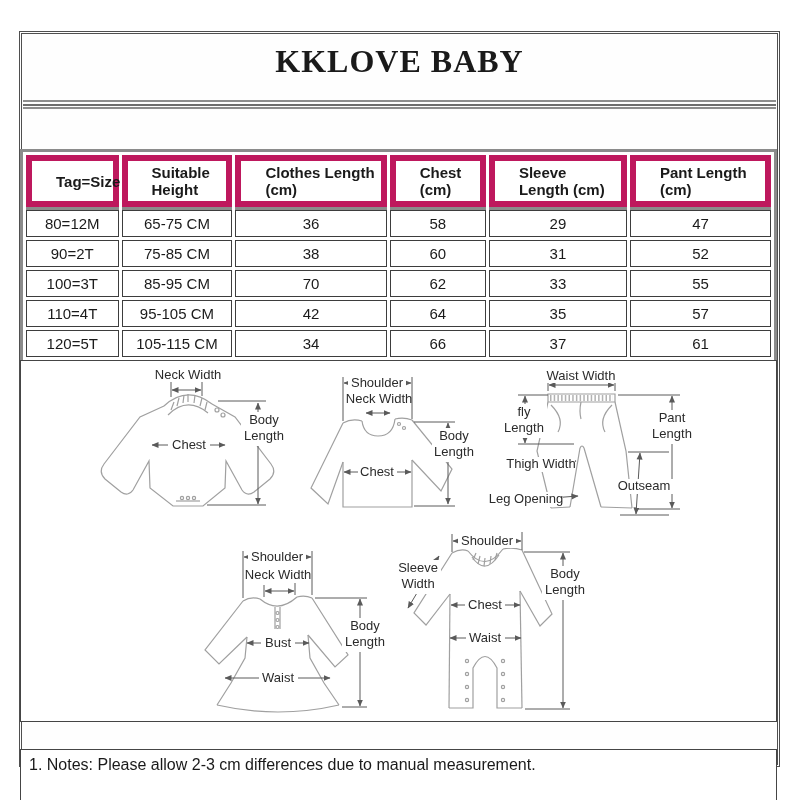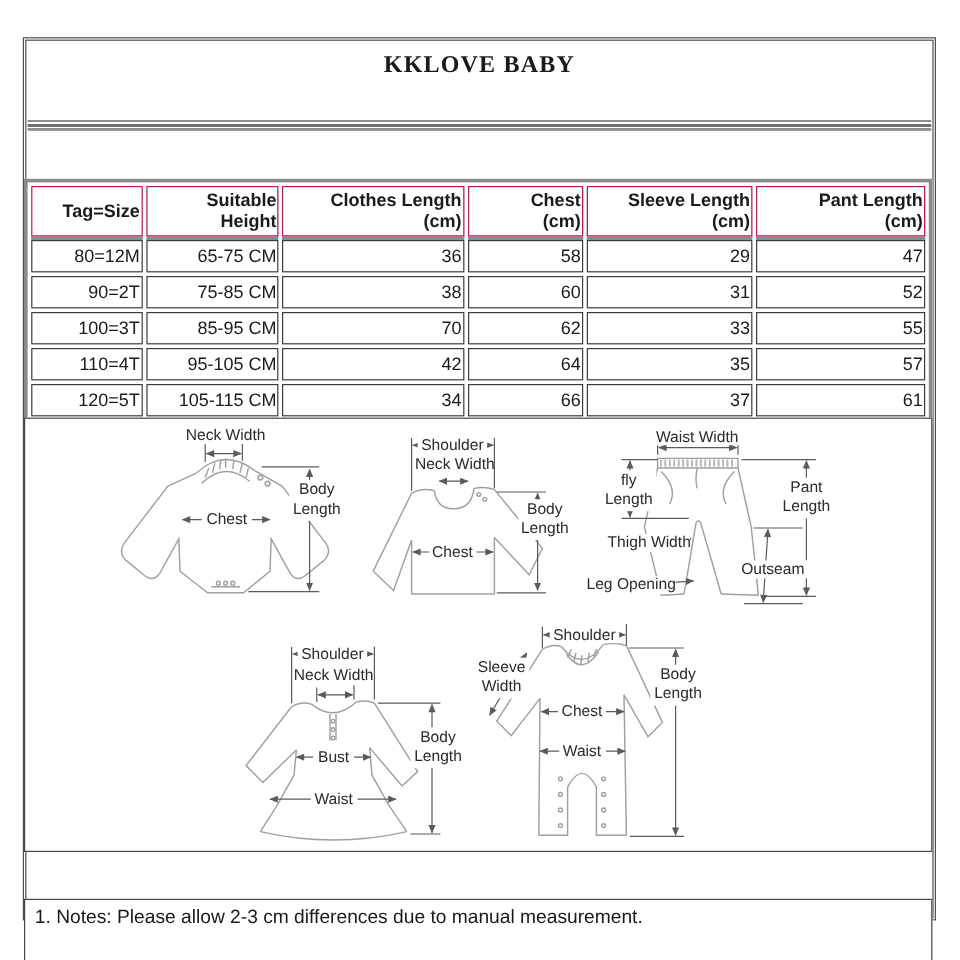--- a/index.html
+++ b/index.html
@@ -1,36 +1,36 @@
 <!DOCTYPE html>
 <html><head>
 <meta charset="utf-8">
 <style>
   html,body{margin:0;padding:0;background:#fff;}
   .page{position:relative;width:800px;height:800px;background:#ffffff;
         font-family:"Liberation Sans",sans-serif;color:#1a1a1a;overflow:hidden;}
   .frame{position:absolute;left:19px;top:31px;width:761px;height:736px;
          border:3px double #4f4f4f;box-sizing:border-box;background:#fefefe;}
   .brand{position:absolute;top:9px;left:0;right:0;text-align:center;
-         font-family:"Liberation Serif",serif;font-weight:bold;font-size:20px;letter-spacing:1px;}
+         font-family:"Liberation Serif",serif;font-weight:bold;font-size:32px;letter-spacing:1px;}
   .deco{position:absolute;top:66px;left:1px;right:1px;height:9px;
         background:linear-gradient(to bottom,#8e8e8e 0,#8e8e8e 2px,#fff 2px,#fff 3.5px,
                    #6f6f6f 3.5px,#6f6f6f 5.5px,#fff 5.5px,#fff 7px,#8e8e8e 7px,#8e8e8e 9px);}
   .title-box{position:absolute;top:44px;left:50%;transform:translateX(-50%);
              background:#fff;border:2px solid #161616;padding:9px 28px;z-index:2;
              font-family:"Liberation Serif",serif;font-weight:bold;font-size:27px;
              letter-spacing:1px;white-space:nowrap;}
   .size-table{position:absolute;left:20px;top:149px;width:757px;z-index:3;
               border-collapse:separate;border-spacing:3px;border:3px solid #8b8b8b;
               table-layout:fixed;background:#fff;}
-  .size-table th{height:38px;font-size:15px;font-weight:bold;text-align:right;
-                 border:1px solid #be185d;box-shadow:0 3px 0 #8b8b8b;background:#fff;padding-left:24px;}
-  .size-table td{height:23px;font-size:15px;text-align:right;
+  .size-table th{height:38px;font-size:15px;font-weight:bold;text-align:left;
+                 border:6px solid #be185d;box-shadow:0 3px 0 #8b8b8b;background:#fff;padding-left:24px;}
+  .size-table td{height:23px;font-size:15px;text-align:center;
                  border:1px solid #3d3d3d;background:#fff;}
-  .diagrams{position:absolute;left:20px;top:348px;width:757px;height:362px;z-index:3;
+  .diagrams{position:absolute;left:20px;top:360px;width:757px;height:362px;z-index:3;
             border:1px solid #454545;box-sizing:border-box;background:#fff;}
   .diagrams svg{display:block;}
   .notes{position:absolute;left:20px;top:709px;width:757px;height:58px;z-index:3;
          border:1px solid #454545;box-sizing:border-box;background:#fff;padding:3px 8px;margin-top:40px;}
   .notes p{margin:3px 0 0 0;font-size:16px;}
   .notes p + p{margin-top:9px;}
   
   .g{stroke:#a0a0a0;fill:none;stroke-width:1.2;}
   .m{stroke:#5a5a5a;fill:none;stroke-width:1;}
   .band{stroke:#b3b3b3;stroke-width:6;stroke-dasharray:1.5 2.2;fill:none;}

